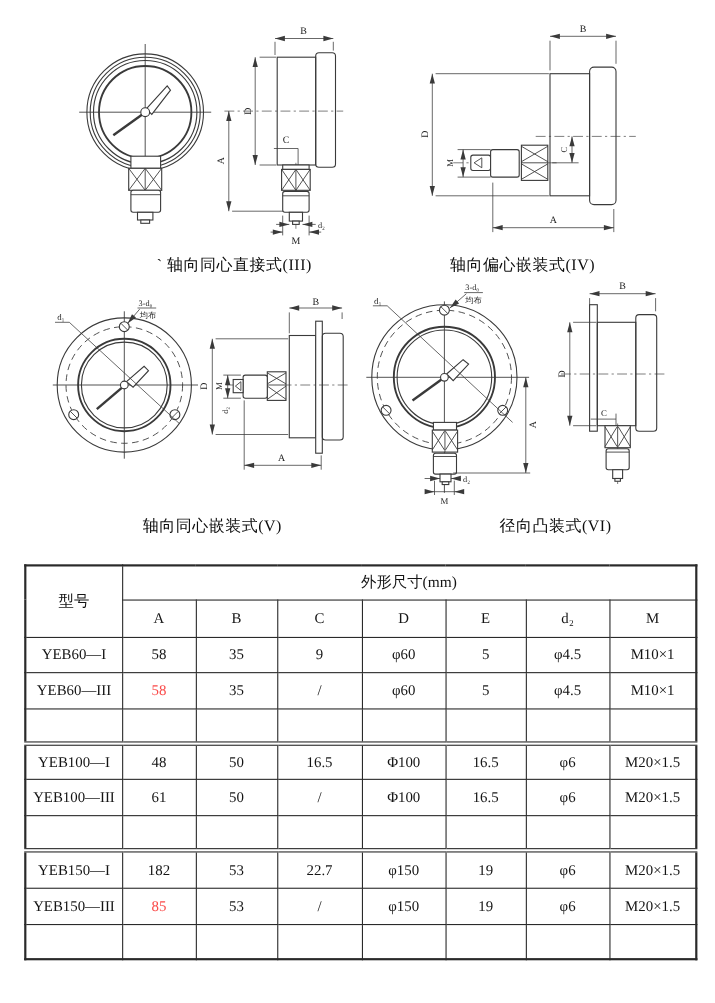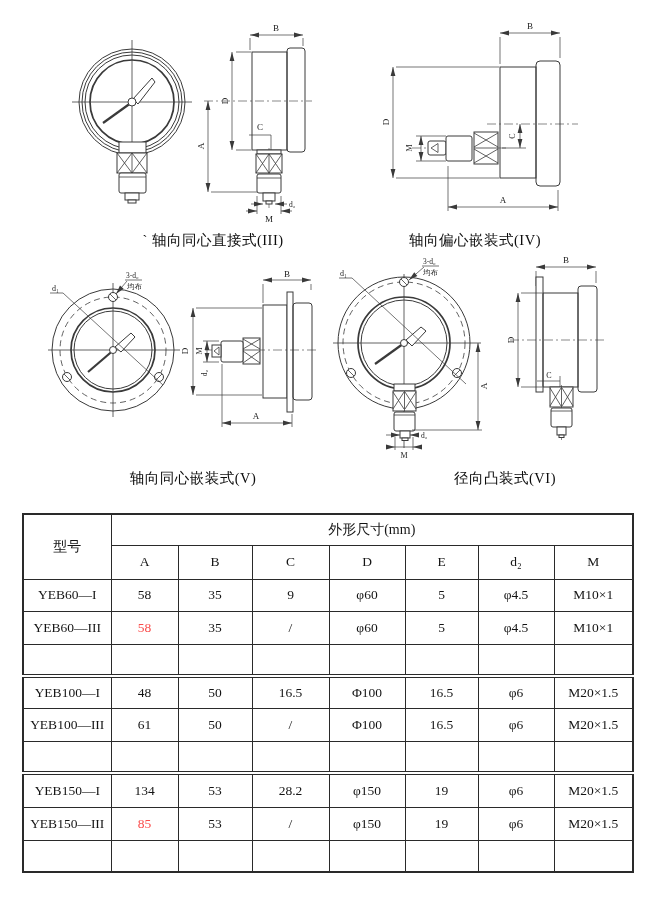--- a/index.html
+++ b/index.html
@@ -332,23 +332,23 @@
     <td></td>
     <td></td>
     <td></td>
     <td></td>
     <td></td>
     <td></td>
     <td></td>
   </tr>
   <tr style="height:34px" class="group-start">
     <td>YEB150—I</td>
-    <td>134</td>
+    <td>182</td>
     <td>53</td>
-    <td>28.2</td>
+    <td>22.7</td>
     <td>φ150</td>
     <td>19</td>
     <td>φ6</td>
     <td>M20×1.5</td>
   </tr>
   <tr style="height:33px">
     <td>YEB150—III</td>
     <td class="red">85</td>
     <td>53</td>
     <td>/</td>

